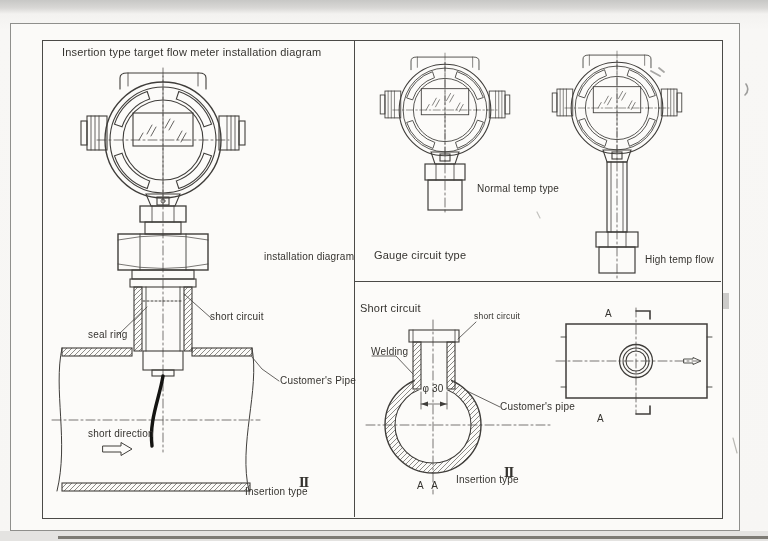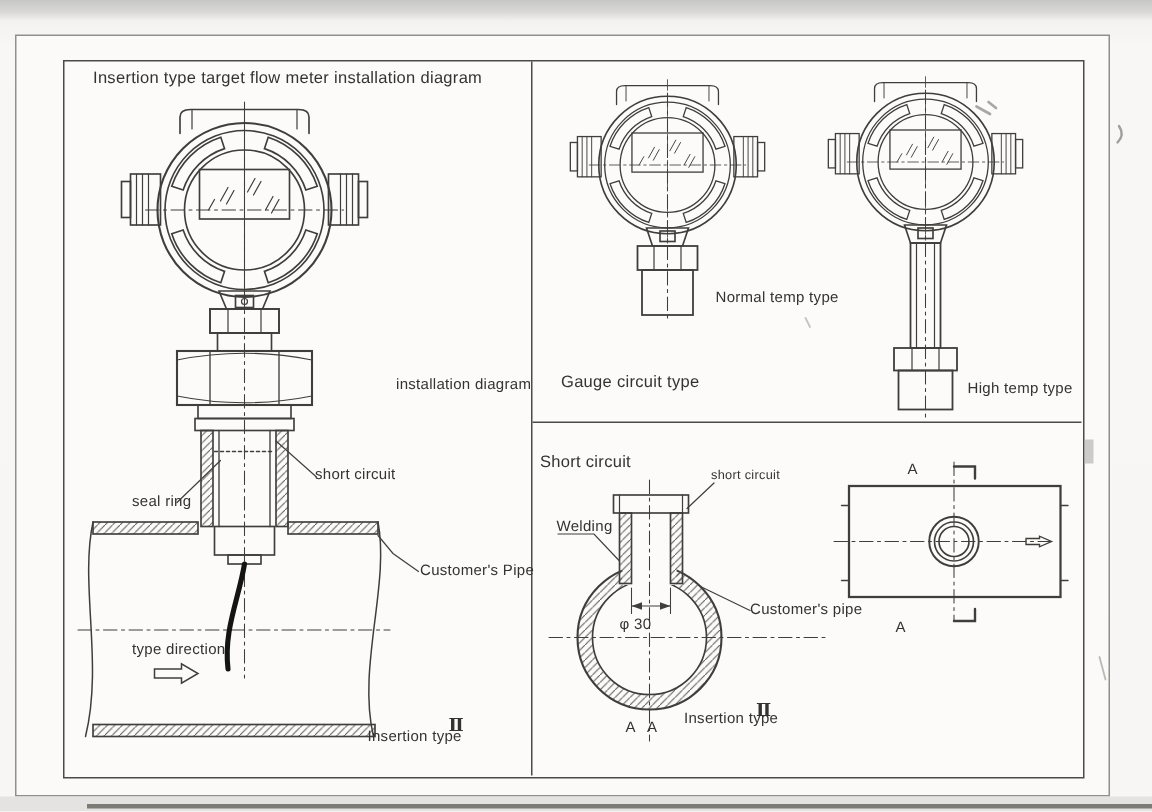--- a/index.html
+++ b/index.html
@@ -25,21 +25,21 @@
   svg.art{position:absolute;left:0;top:0;}
   .lbl{
     position:absolute;white-space:nowrap;color:#35332f;
     font-size:10px;line-height:1.1;letter-spacing:.2px;
   }
   .t11{font-size:11px;}
   .t9{font-size:10px;}
   .t85{font-size:8.5px;}
   .numeral{font-family:"DejaVu Serif", serif;font-size:12px;font-weight:bold;}
   .aa{letter-spacing:3px;}
-  .ctr{margin-top:28px;}
+  .ctr{text-align:center;}
 </style>
 </head>
 <body>
 
 <div class="scan">
 
   <div class="outer-border"></div>
   <div class="inner-border"></div>
   <div class="divider-v"></div>
   <div class="divider-h"></div>
@@ -197,27 +197,27 @@
       <path d="M733,438 l4,15" stroke="#97968f" stroke-width="1.2"></path>
       <path d="M537,212 l3,6" stroke="#a5a4a0" stroke-width="1.2"></path>
     </g>
   </svg>
 
   <div class="lbl t11" style="left:62px;top:46px">Insertion type target flow meter installation diagram</div>
   <div class="lbl" style="left:264px;top:251px">installation diagram</div>
   <div class="lbl" style="left:88px;top:329px">seal ring</div>
   <div class="lbl" style="left:210px;top:311px">short circuit</div>
   <div class="lbl" style="left:280px;top:375px">Customer's Pipe</div>
-  <div class="lbl" style="left:88px;top:428px">type direction</div>
+  <div class="lbl" style="left:88px;top:428px">short direction</div>
   <div class="lbl" style="left:245px;top:486px">Insertion type</div>
   <div class="lbl numeral" style="left:299px;top:477px">Ⅱ</div>
 
   <div class="lbl t11" style="left:374px;top:249px">Gauge circuit type</div>
-  <div class="lbl" style="left:477px;top:193px">Normal temp type</div>
-  <div class="lbl" style="left:645px;top:254px">High temp type</div>
+  <div class="lbl" style="left:477px;top:183px">Normal temp type</div>
+  <div class="lbl" style="left:645px;top:254px">High temp flow</div>
 
   <div class="lbl t11" style="left:360px;top:302px">Short circuit</div>
   <div class="lbl t85" style="left:474px;top:312px">short circuit</div>
   <div class="lbl t9" style="left:371px;top:346px">Welding</div>
   <div class="lbl ctr" style="left:413px;top:383px;width:40px">φ 30</div>
   <div class="lbl t9" style="left:500px;top:401px">Customer's pipe</div>
   <div class="lbl t9 aa" style="left:417px;top:480px">A A</div>
   <div class="lbl t9" style="left:456px;top:474px">Insertion type</div>
   <div class="lbl numeral" style="left:504px;top:467px">Ⅱ</div>
   <div class="lbl" style="left:605px;top:308px">A</div>

